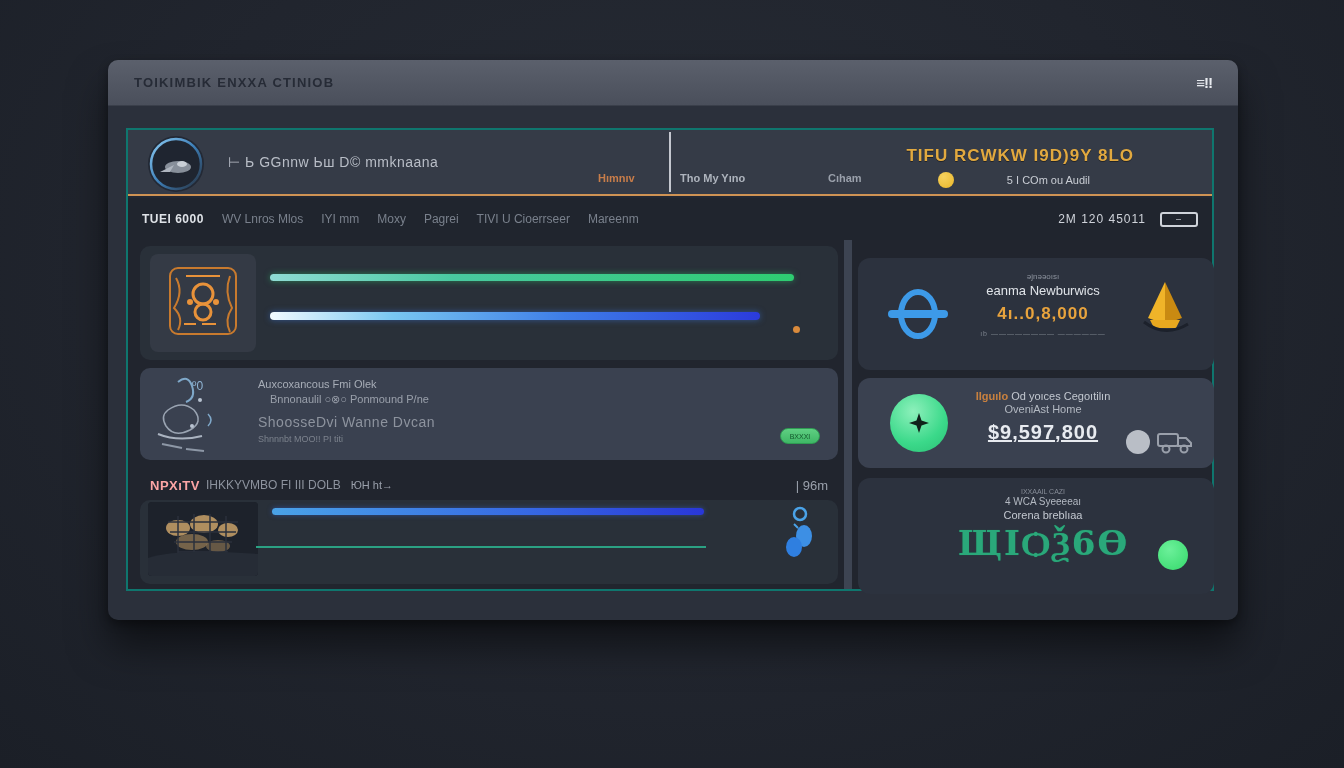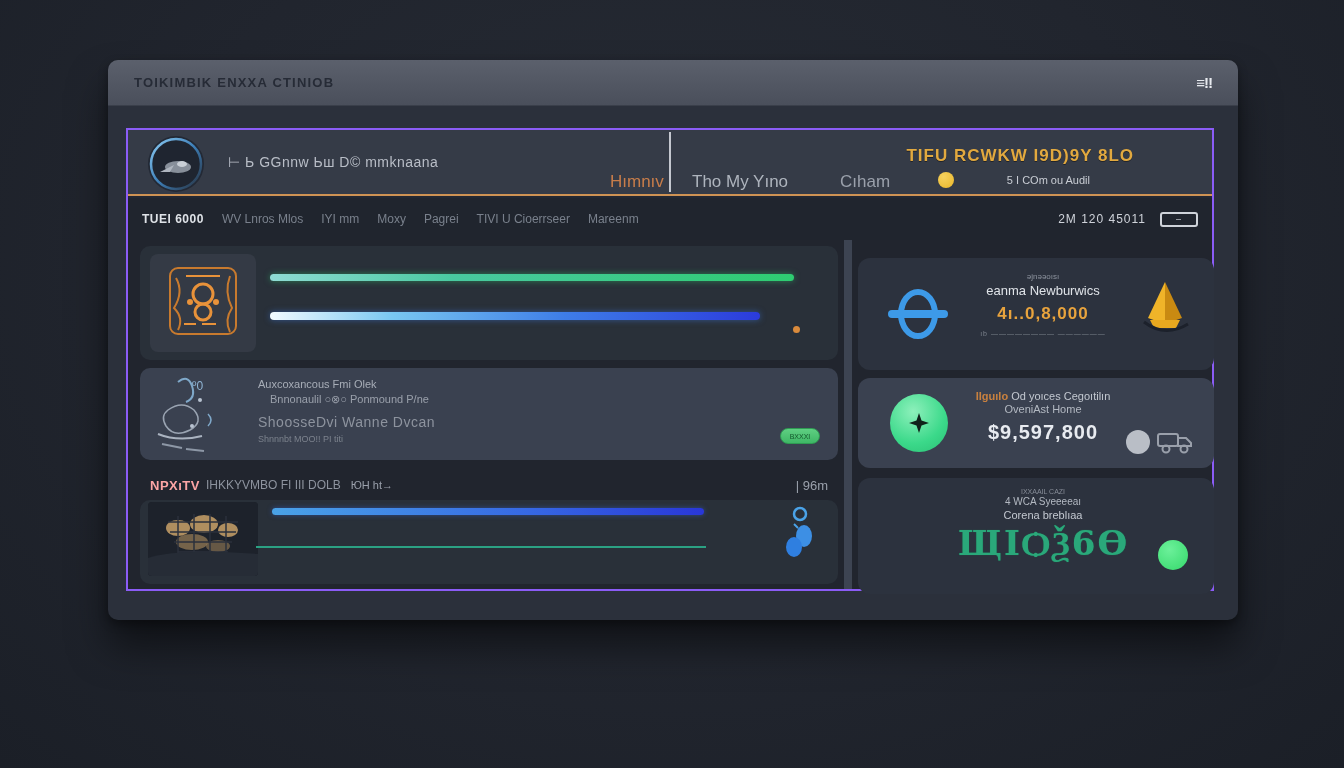--- a/index.html
+++ b/index.html
@@ -19,34 +19,34 @@
     background:linear-gradient(#5b606c,#4a4f5b);
     border-radius:10px 10px 0 0;
     display:flex; align-items:center; padding:0 26px;
     border-bottom:1px solid #3a3f4a;
     justify-content:center;
   }
   .titlebar .title { font-size:13px; font-weight:bold; letter-spacing:1.2px; color:#262b36; }
   .titlebar .win-menu { margin-left:auto; font-size:15px; font-weight:bold; color:#e8ebf0; letter-spacing:-1px; cursor:default; }
   .frame {
     position:absolute; left:18px; top:68px; width:1088px; height:463px;
-    border:2px solid #8b5cf6; background:#232833;
+    border:2px solid #0f766e; background:#232833;
   }
   
   .hdr {
     position:absolute; left:0; top:0; width:100%; height:66px;
     background:#353b47; border-bottom:2px solid #cf9354;
   }
   .logo {
     position:absolute; left:20px; top:6px; width:56px; height:56px; border-radius:50%;
     background:#232935;
   }
   .hdr-title { position:absolute; left:100px; top:24px; font-size:14px; color:#b9bec7; letter-spacing:.5px; }
   .hdr-vline { position:absolute; left:541px; top:2px; width:2px; height:60px; background:#dde1e8; opacity:.85; }
-  .hdr-nav { position:absolute; left:12px; bottom:6px; width:100%; height:16px; font-size:17px; }
+  .hdr-nav { position:absolute; left:0; bottom:6px; width:100%; height:16px; font-size:11px;font-weight:bold; }
   .nav-1 { position:absolute; left:470px; color:#c87d4a; }
   .nav-2 { position:absolute; left:552px; color:#aeb4bd; }
   .nav-3 { position:absolute; left:700px; color:#9aa0ab; }
   .hdr-right-title {
     position:absolute; right:78px; top:16px; font-size:17px; font-weight:bold;
     color:#e2a93f; letter-spacing:1px; text-shadow:0 1px 0 rgba(0,0,0,.4);
   }
   .hdr-right-sub { position:absolute; right:122px; top:44px; font-size:11px; color:#c9cdd4; }
   .dot-gold { position:absolute; right:258px; top:42px; width:16px; height:16px; border-radius:50%;
     background:radial-gradient(circle at 35% 30%, #f6d25e, #e9b62a); }
@@ -114,21 +114,21 @@
   .rc1 .ti  { font-size:13px; color:#dfe3e8; margin-top:2px; }
   .rc1 .amt { font-size:17px; font-weight:bold; color:#e8a33d; letter-spacing:1px; margin-top:6px; }
   .rc1 .sub { font-size:7px; color:#7c828d; margin-top:6px; letter-spacing:1px; }
   .theta { position:absolute; left:28px; top:24px; width:64px; height:64px; }
   .pyramid { position:absolute; right:22px; top:20px; width:54px; height:62px; }
   .circle-green-star { position:absolute; left:32px; top:16px; width:58px; height:58px; border-radius:50%;
     background:radial-gradient(circle at 40% 30%, #8df0bb, #3bd98a 60%, #2bbf74); display:flex; align-items:center; justify-content:center; }
   .rc2 .l1 { font-size:11px; margin-top:12px; color:#c3c8d0; }
   .rc2 .l1 .accent { color:#c8803f; font-weight:bold; }
   .rc2 .l2 { font-size:11px; color:#b3b9c2; margin-top:1px; }
-  .rc2 .amt { font-size:20px; font-weight:bold; color:#e8ebf0; letter-spacing:1px; margin-top:6px; }
+  .rc2 .amt { font-size:20px; font-weight:bold; color:#e8ebf0; letter-spacing:1px; margin-top:6px;text-decoration:underline; }
   .circle-grey { position:absolute; right:64px; top:52px; width:24px; height:24px; border-radius:50%; background:#b9bec6; }
   .truck { position:absolute; right:20px; top:50px; width:38px; height:28px; }
   .rc3 .tt { font-size:7px; color:#878d98; margin-top:10px; }
   .rc3 .l1 { font-size:10px; color:#b3b9c2; margin-top:1px; }
   .rc3 .l2 { font-size:11px; color:#c3c8d0; margin-top:2px; }
   .rc3 .glyphs { font-size:34px; font-weight:bold; color:#2aa87a; letter-spacing:2px; margin-top:2px;
     text-shadow:0 0 1px #1d7a58; font-family:"DejaVu Serif", serif; }
   .dot-green-big { position:absolute; right:26px; top:62px; width:30px; height:30px; border-radius:50%;
     background:radial-gradient(circle at 38% 32%, #6cf09a, #35d96b); }
 </style>

